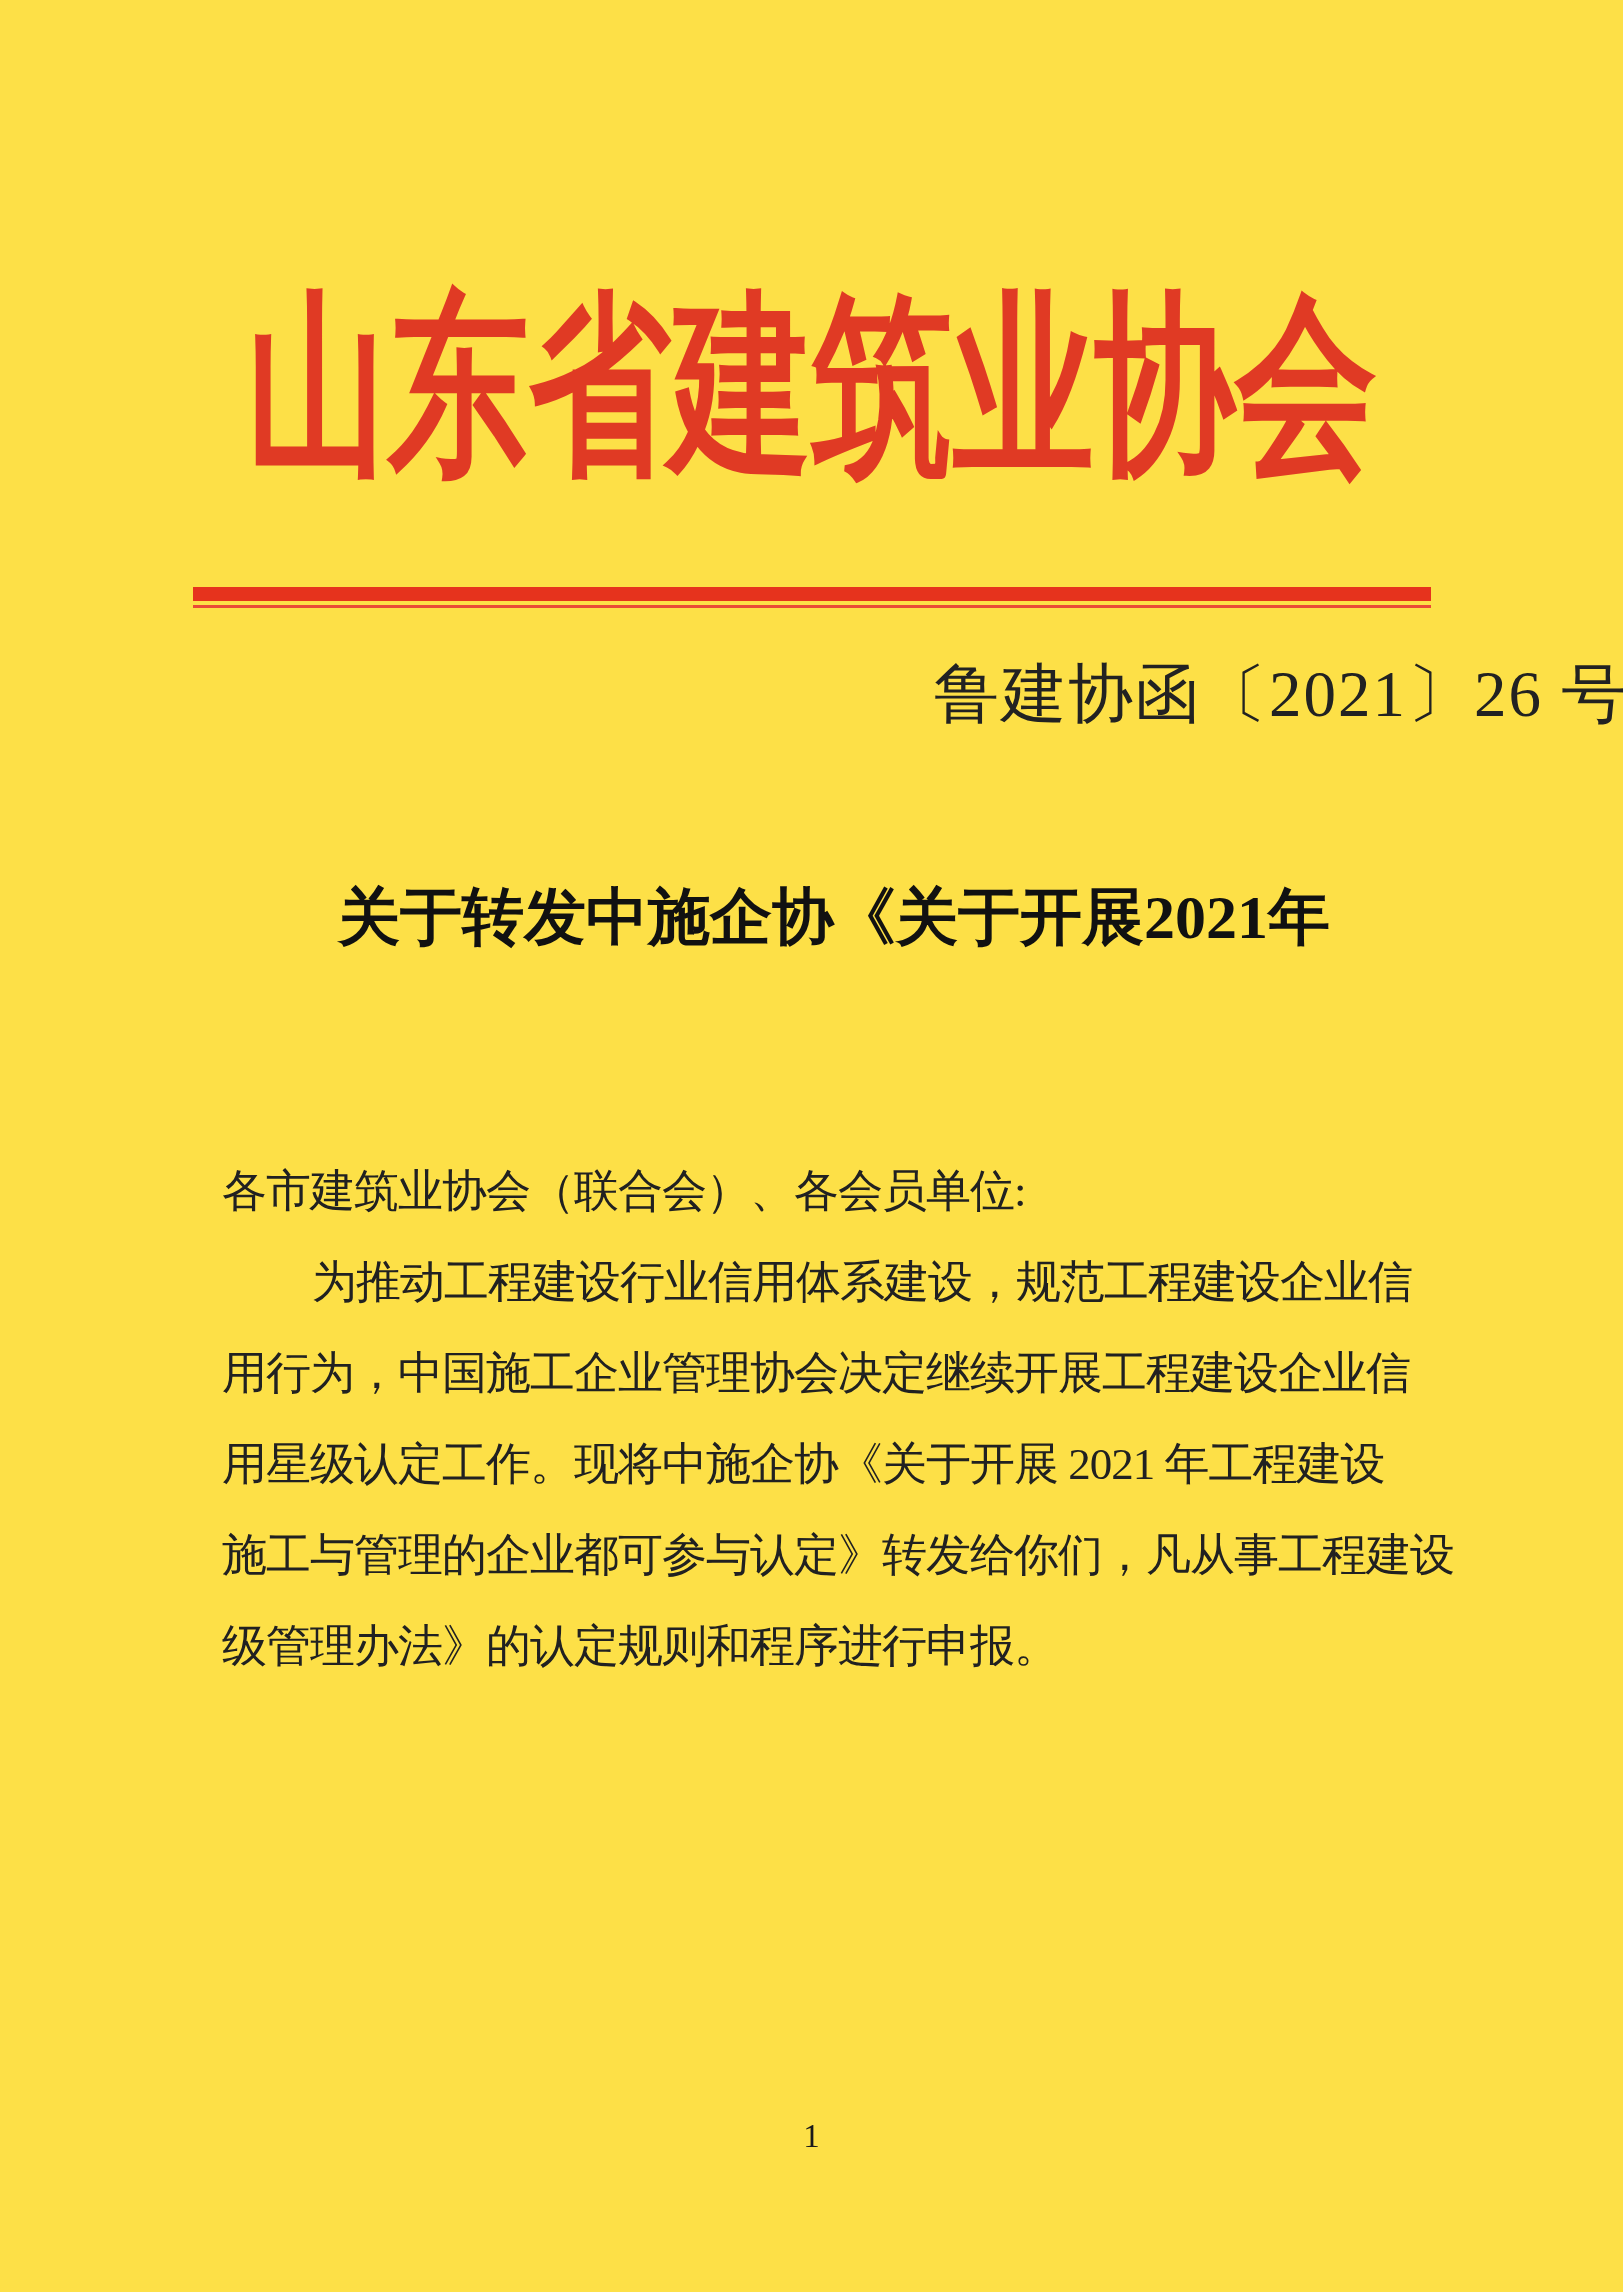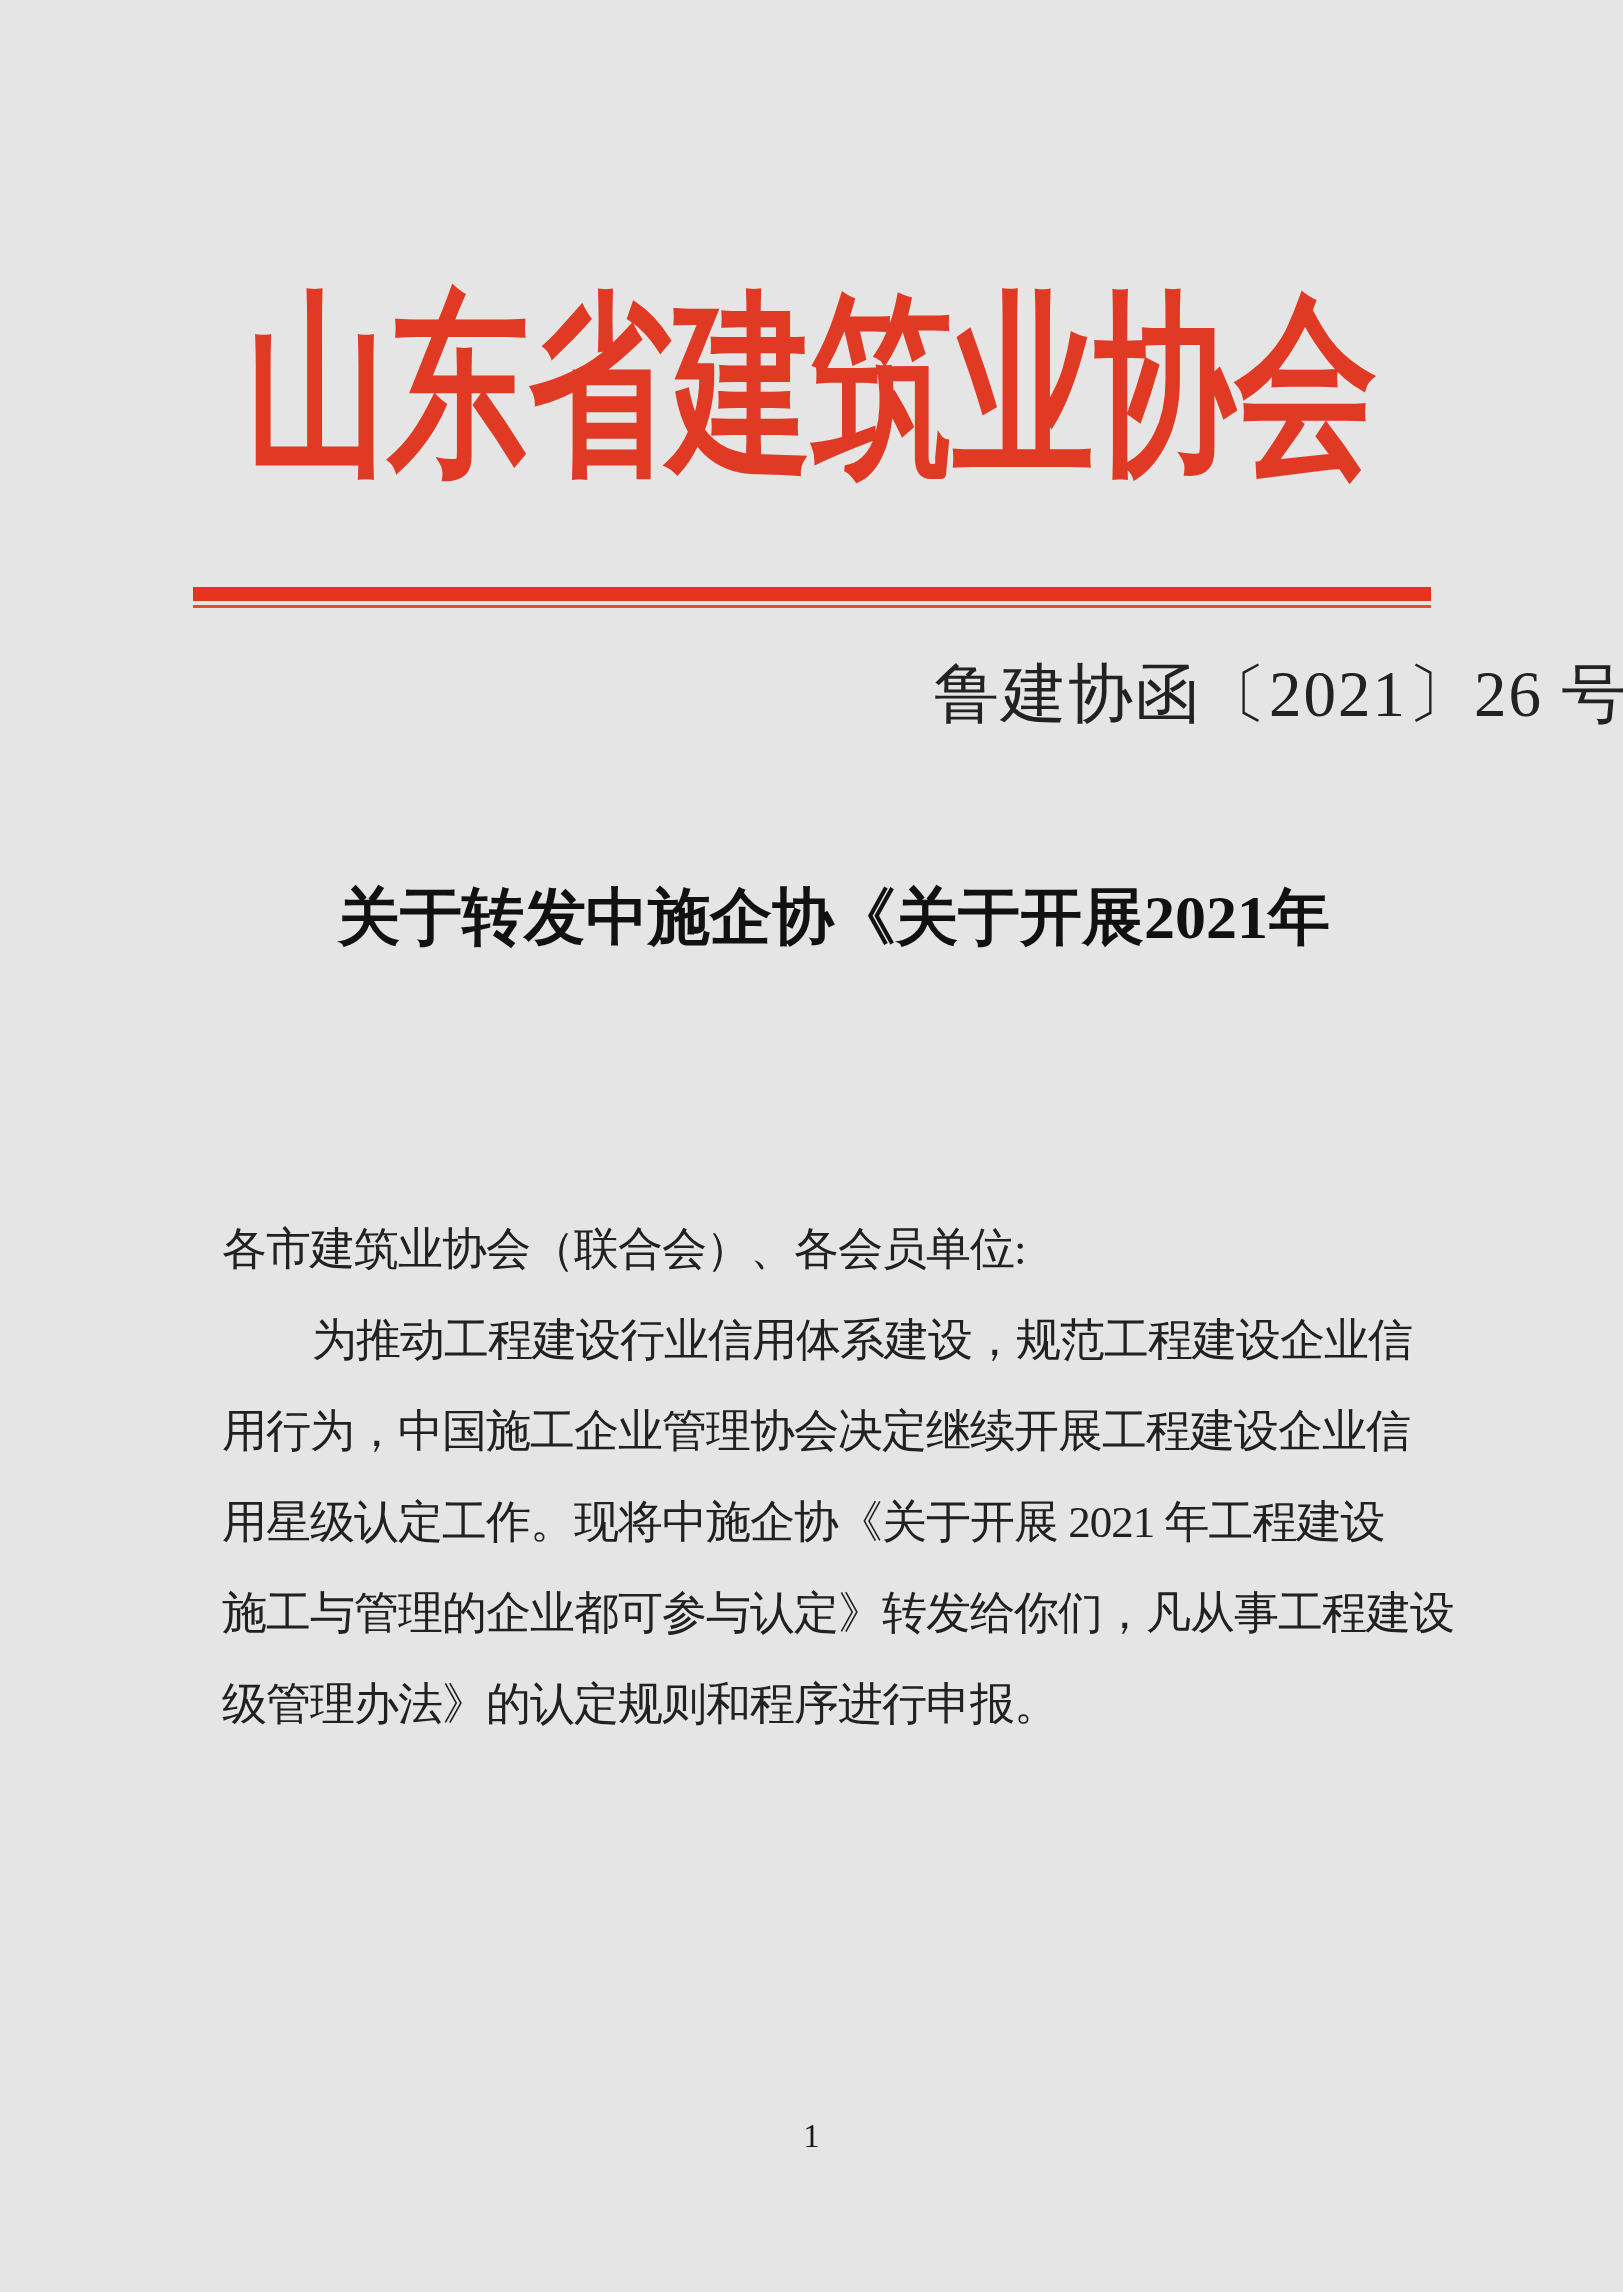--- a/index.html
+++ b/index.html
@@ -4,21 +4,21 @@
 <style>
   html, body {
     margin: 0;
     padding: 0;
     background: #ffffff;
   }
   .page {
     position: relative;
     width: 1623px;
     height: 2293px;
-    background: #e5e5e5;
+    background: #fde047;
     overflow: hidden;
     font-family: "Liberation Serif", "DejaVu Serif", serif;
     color: #1e1e1e;
   }
   
   .letterhead {
     position: absolute;
     top: 289px;
     left: 0;
     width: 100%;
@@ -73,21 +73,21 @@
     line-height: 129px;
     color: #111;
   }
   .doc-title .title-line {
     white-space: nowrap;
     padding-left: 45px;
   }
   
   .doc-body {
     position: absolute;
-    top: 1204px;
+    top: 1146px;
     left: 222px;
     width: 1186px;
     font-size: 45px;
     line-height: 91px;
     color: #212121;
     letter-spacing: -1px;
   }
   .body-line {
     white-space: nowrap;
   }

